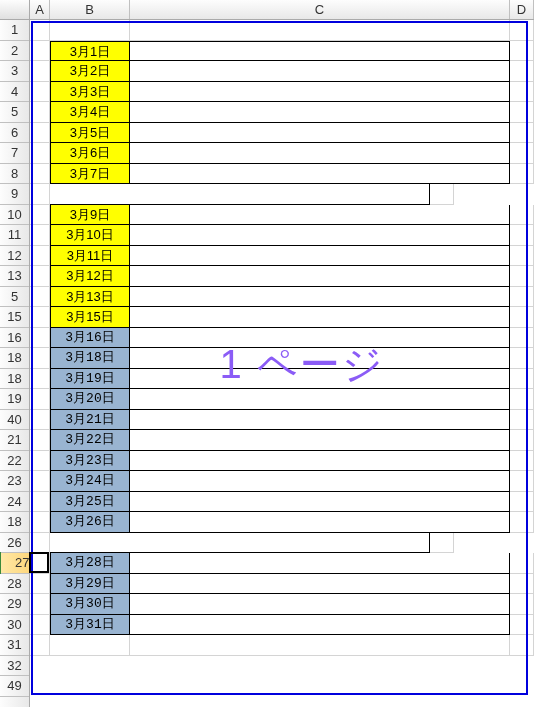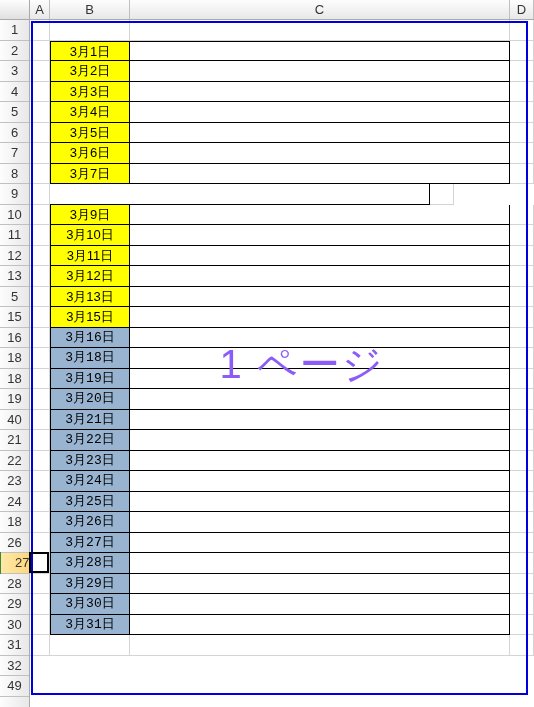--- a/index.html
+++ b/index.html
@@ -339,21 +339,20 @@
           <div class="cell cD"></div>
         </div>
         <div class="row">
           <div class="cell cA"></div>
           <div class="cell cB bg-blue bordered-left bordered-right bordered-bottom">3月26日</div>
           <div class="cell cC bordered-right-thick bordered-bottom"></div>
           <div class="cell cD"></div>
         </div>
         <div class="row">
           <div class="cell cA"></div>
-          <div class="cell cB bg-blue bordered-left bordered-right bordered-bottom">3月27日</div>
           <div class="cell cC bordered-right-thick bordered-bottom"></div>
           <div class="cell cD"></div>
         </div>
         <div class="row">
           <div class="cell cA"></div>
           <div class="cell cB bg-blue bordered-left bordered-right bordered-bottom">3月28日</div>
           <div class="cell cC bordered-right-thick bordered-bottom"></div>
           <div class="cell cD"></div>
         </div>
         <div class="row">

